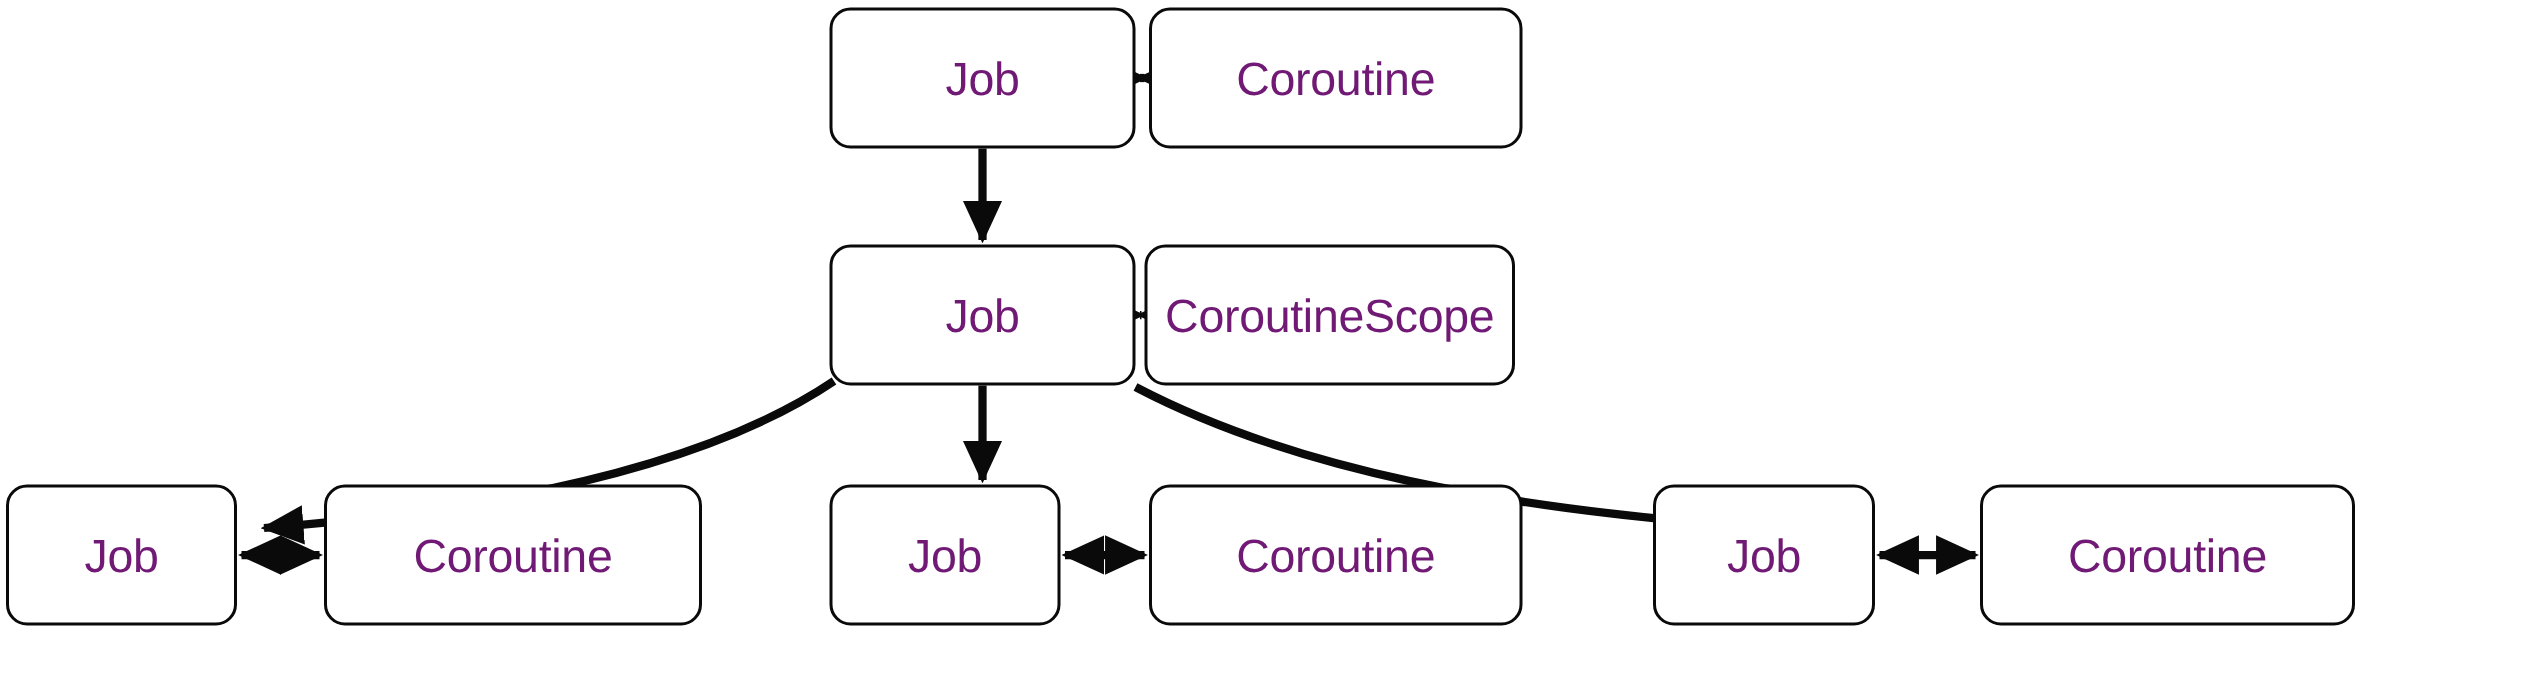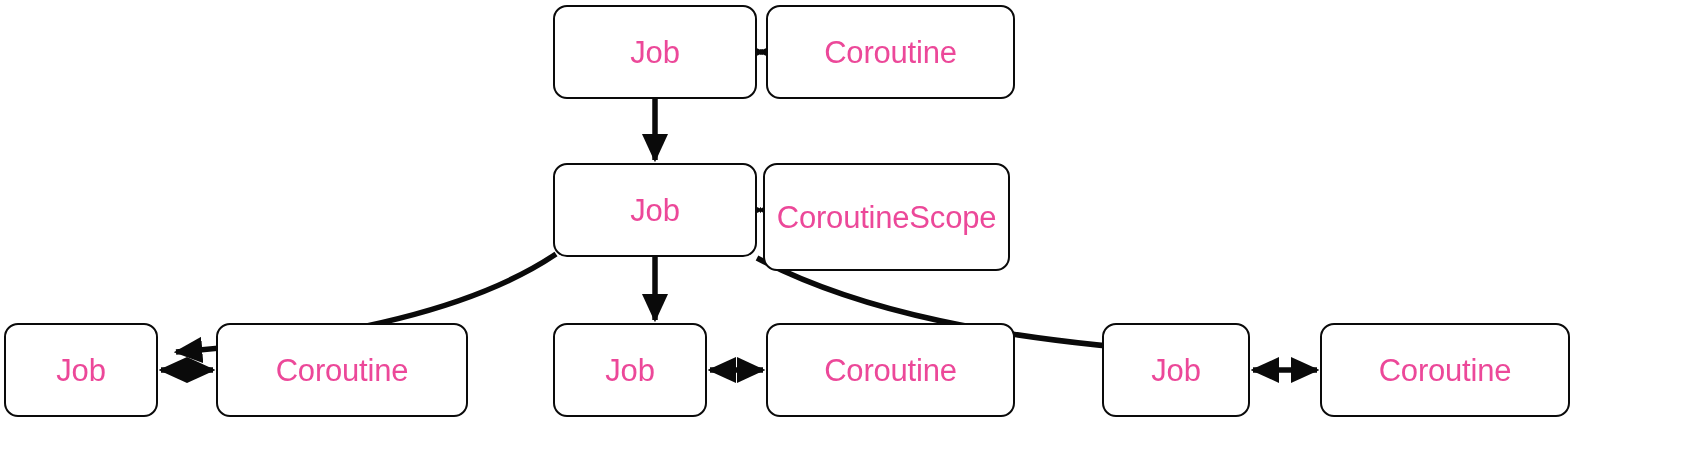--- a/index.html
+++ b/index.html
@@ -25,21 +25,21 @@
   }
   .node {
     position: absolute;
     box-sizing: border-box;
     display: flex;
     align-items: center;
     justify-content: center;
     background: #ffffff;
     border: 2.2px solid #0a0a0a;
     border-radius: 14px;
-    color: #ec4899;
+    color: #701a75;
     font-size: 31px;
     line-height: 1;
     letter-spacing: -0.2px;
     white-space: nowrap;
     z-index: 2;
   }
   .node-label {
     display: block;
   }
 </style>
@@ -82,21 +82,21 @@
   </div>
 
   <div class="node" style="left:766px; top:5px; width:249px; height:94px;">
     <span class="node-label">Coroutine</span>
   </div>
 
   <div class="node" style="left:553px; top:163px; width:204px; height:94px;">
     <span class="node-label">Job</span>
   </div>
 
-  <div class="node" style="left:763px; top:163px; width:247px; height:108px;">
+  <div class="node" style="left:763px; top:163px; width:247px; height:94px;">
     <span class="node-label">CoroutineScope</span>
   </div>
 
   <div class="node" style="left:4px; top:323px; width:154px; height:94px;">
     <span class="node-label">Job</span>
   </div>
 
   <div class="node" style="left:216px; top:323px; width:252px; height:94px;">
     <span class="node-label">Coroutine</span>
   </div>

